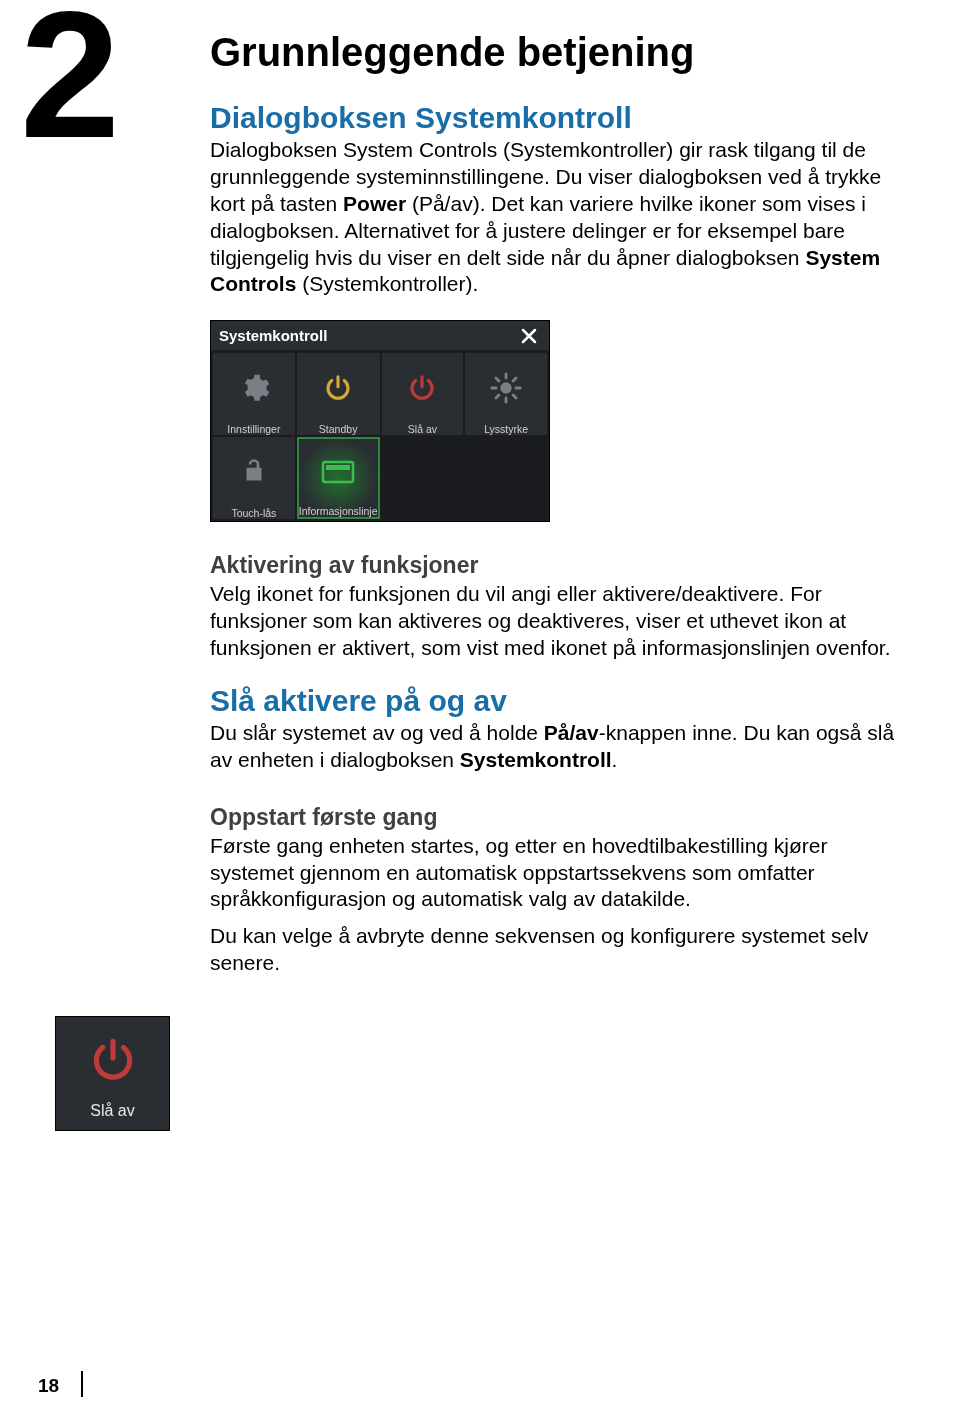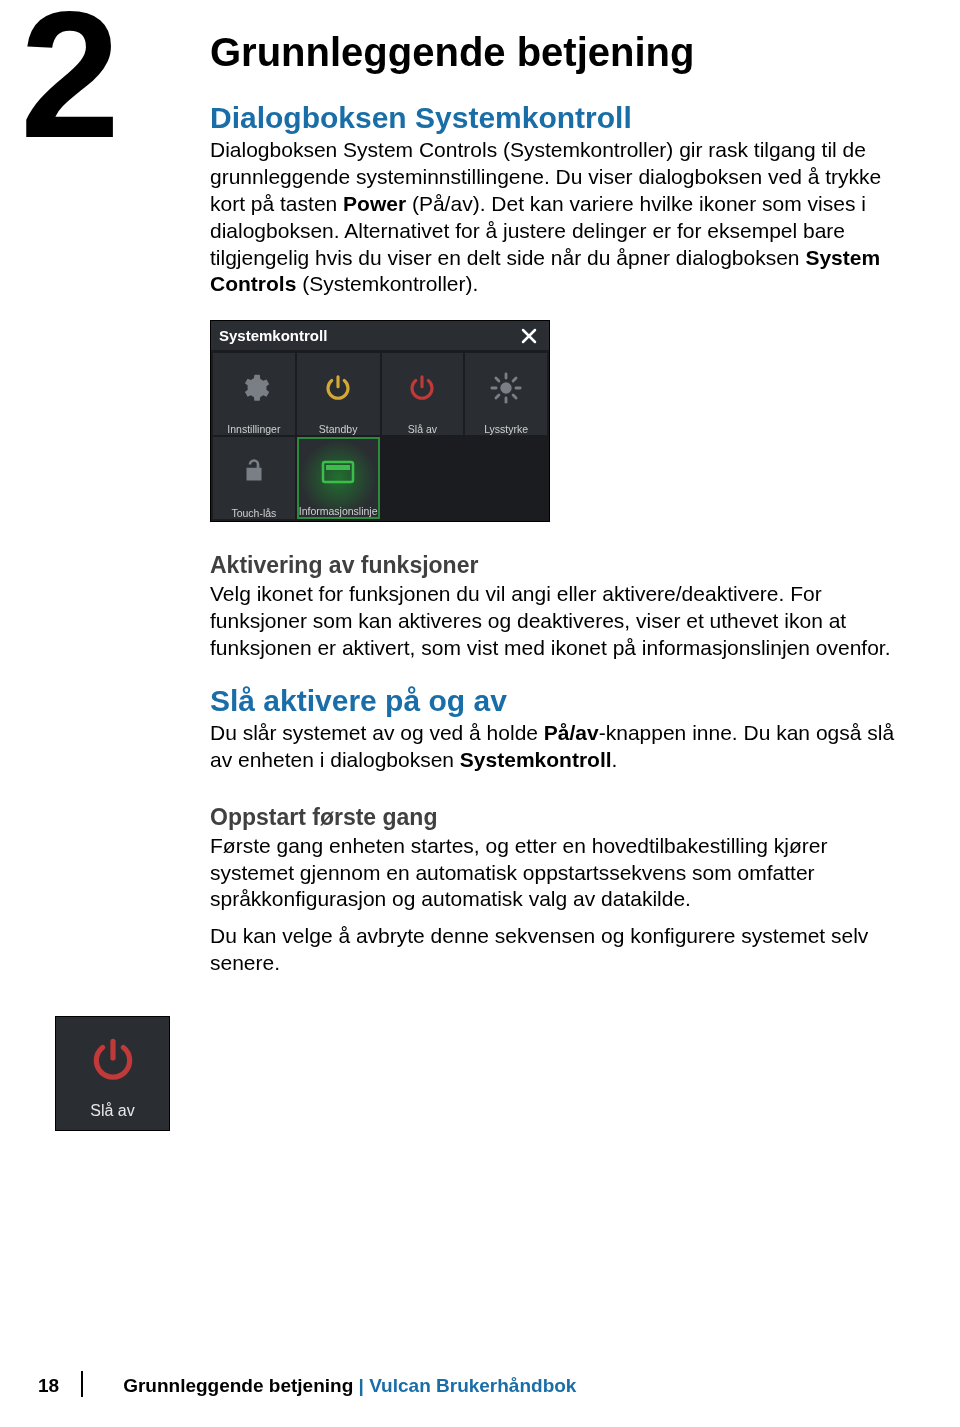--- a/index.html
+++ b/index.html
@@ -279,16 +279,13 @@
     <svg width="50" height="50" viewBox="0 0 24 24">
         <path fill="none" stroke="#c03a3a" stroke-width="2.5" stroke-linecap="round" d="M12 3v8M7 6a8 8 0 1 0 10 0"></path>
       </svg>
   </div>
   <span class="side-tile-label">Slå av</span>
 </div>
 
 <div class="footer">
   <span class="footer-page">18</span>
   <span class="footer-sep"></span>
-  <span>
-    <span class="footer-chapter">Grunnleggende betjening</span><span class="footer-book"> | </span><span class="footer-book">Vulcan Brukerhåndbok</span>
-  </span>
 </div>
 
 </body></html>

